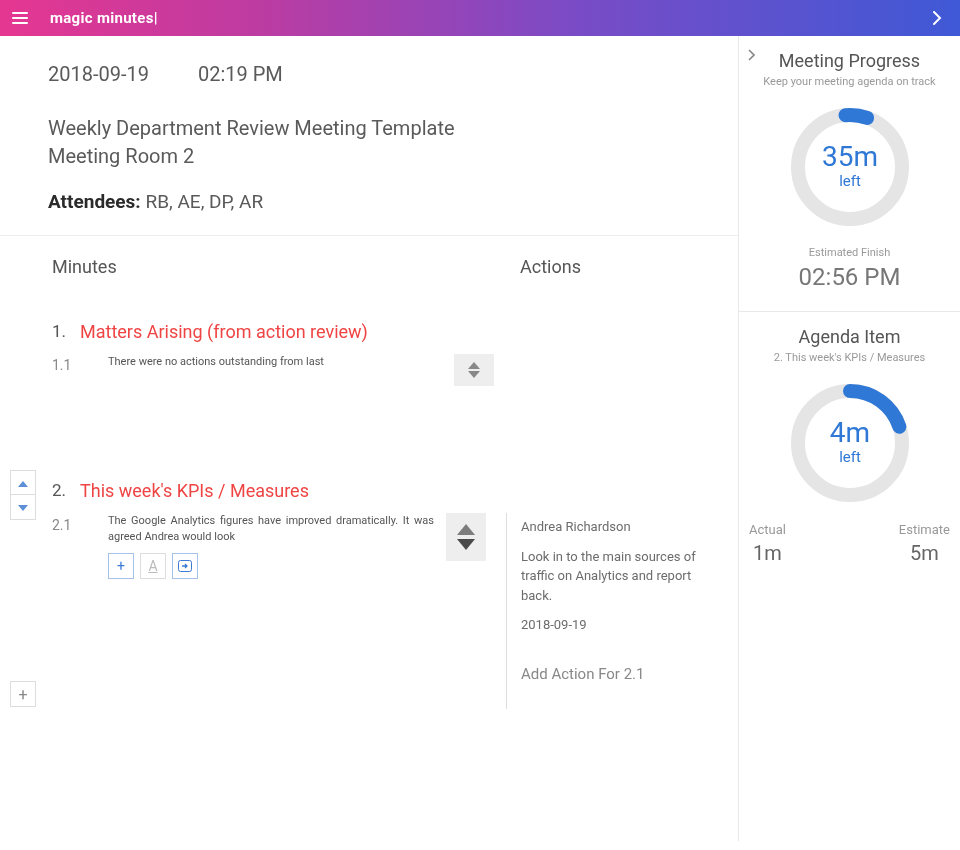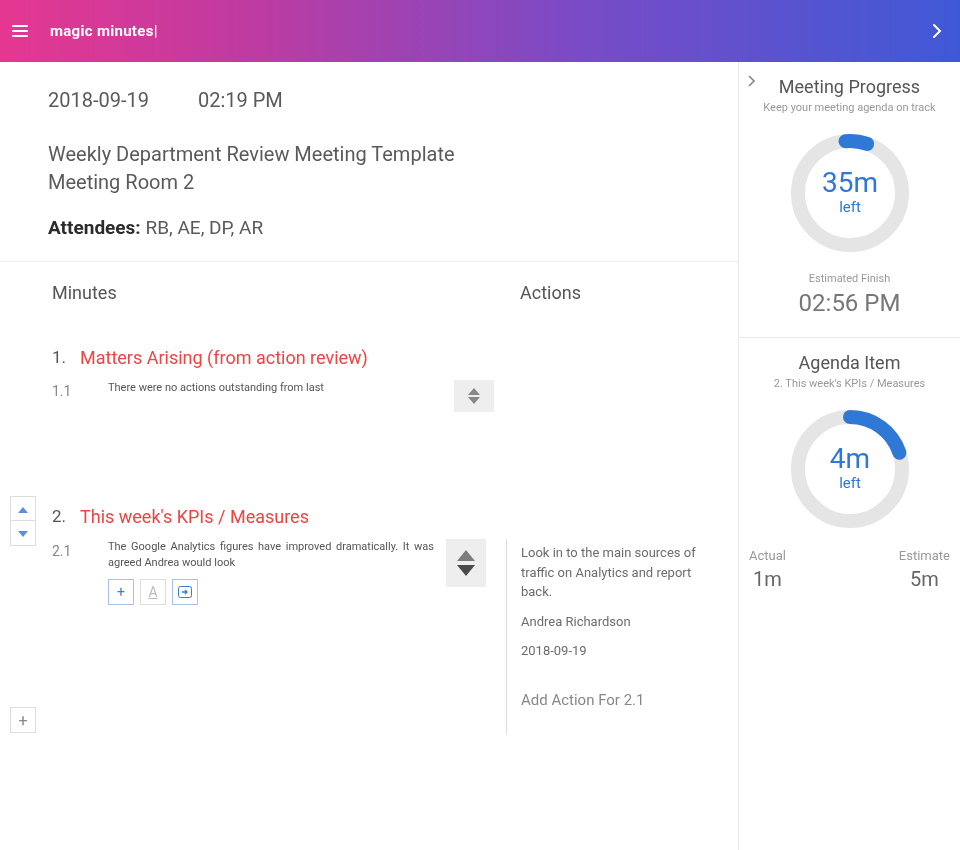--- a/index.html
+++ b/index.html
@@ -1,18 +1,18 @@
 <!DOCTYPE html>
 <html><head>
 <meta charset="utf-8">
 <style>
   * { box-sizing: border-box; margin: 0; padding: 0; }
   html, body { width: 960px; height: 850px; font-family: -apple-system, BlinkMacSystemFont, "Segoe UI", Roboto, Arial, sans-serif; color: #555; background:#fff; overflow:hidden;}
   .appbar {
-    height: 62px;
+    height: 36px;
     background: linear-gradient(90deg, #e53791 0%, #c03ba0 25%, #7a4bc6 60%, #3f59d6 100%);
     display: flex; align-items: center; padding: 0 12px; color: #fff;
   }
   .hamburger { display:flex; flex-direction:column; justify-content:center; gap:3px; width:20px; height:20px; cursor:pointer; }
   .hamburger span { display:block; height:2px; background:#fff; width:16px; border-radius:1px;}
   .brand { margin-left: 18px; font-weight: 700; font-size: 15px; letter-spacing:.3px;}
   .appbar .spacer { flex:1; }
   .chev-right-top { color:#fff; font-size:18px; cursor:pointer; padding:4px 6px;}
 
   .body { display:flex; height: 805px; }
@@ -164,22 +164,22 @@
               </div>
             </div>
           </div>
           <div class="stepper-col">
             <div class="stepper stepper-big" style="height:48px;">
               <div class="up"></div>
                 <div class="down"></div>
             </div>
           </div>
           <div class="action-box">
+            <p>Andrea Richardson</p>
             <p>Look in to the main sources of traffic on Analytics and report back.</p>
-            <p>Andrea Richardson</p>
             <p>2018-09-19</p>
             <div class="add-action">Add Action For 2.1</div>
           </div>
         </div>
       </div>
 
       <div class="add-square" style="top:396px;">+</div>
 
     </div>
   </div>

